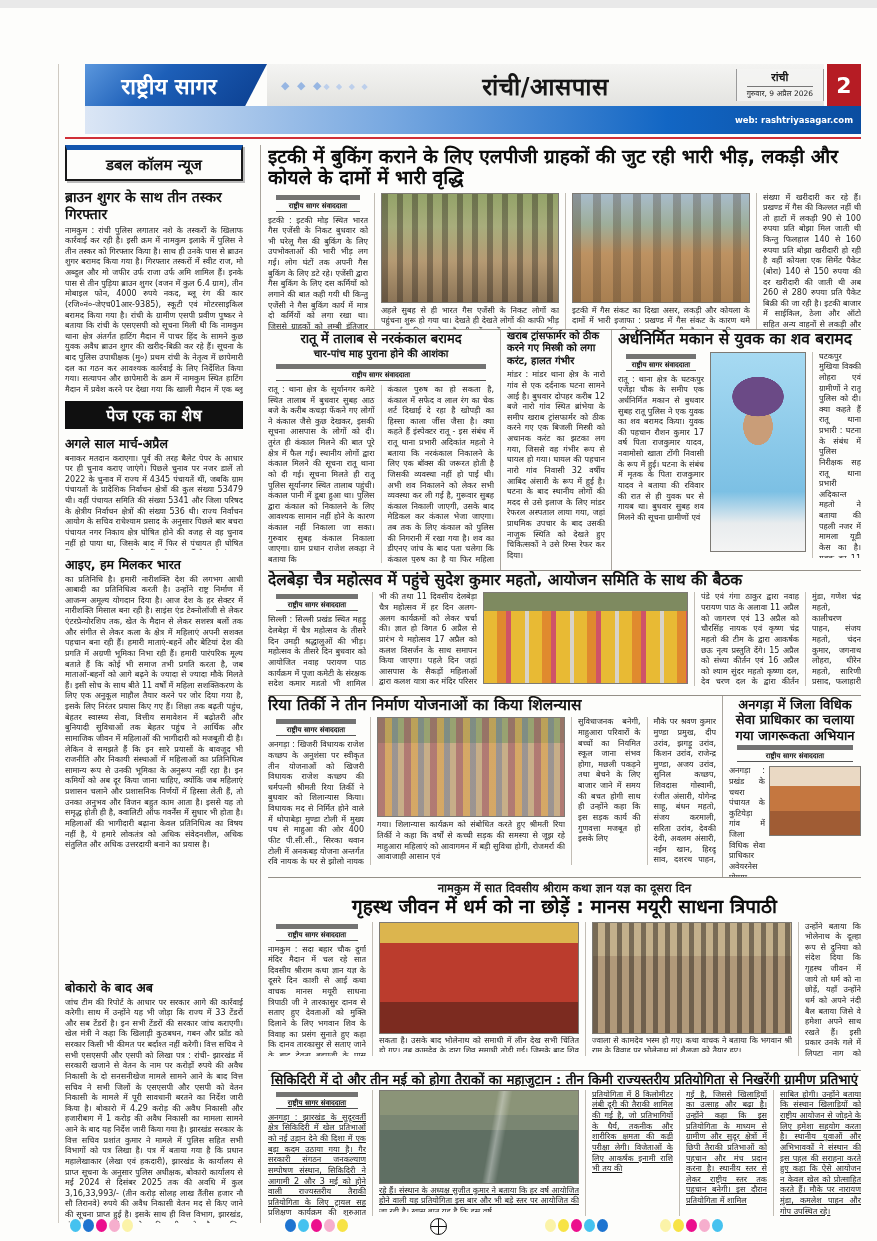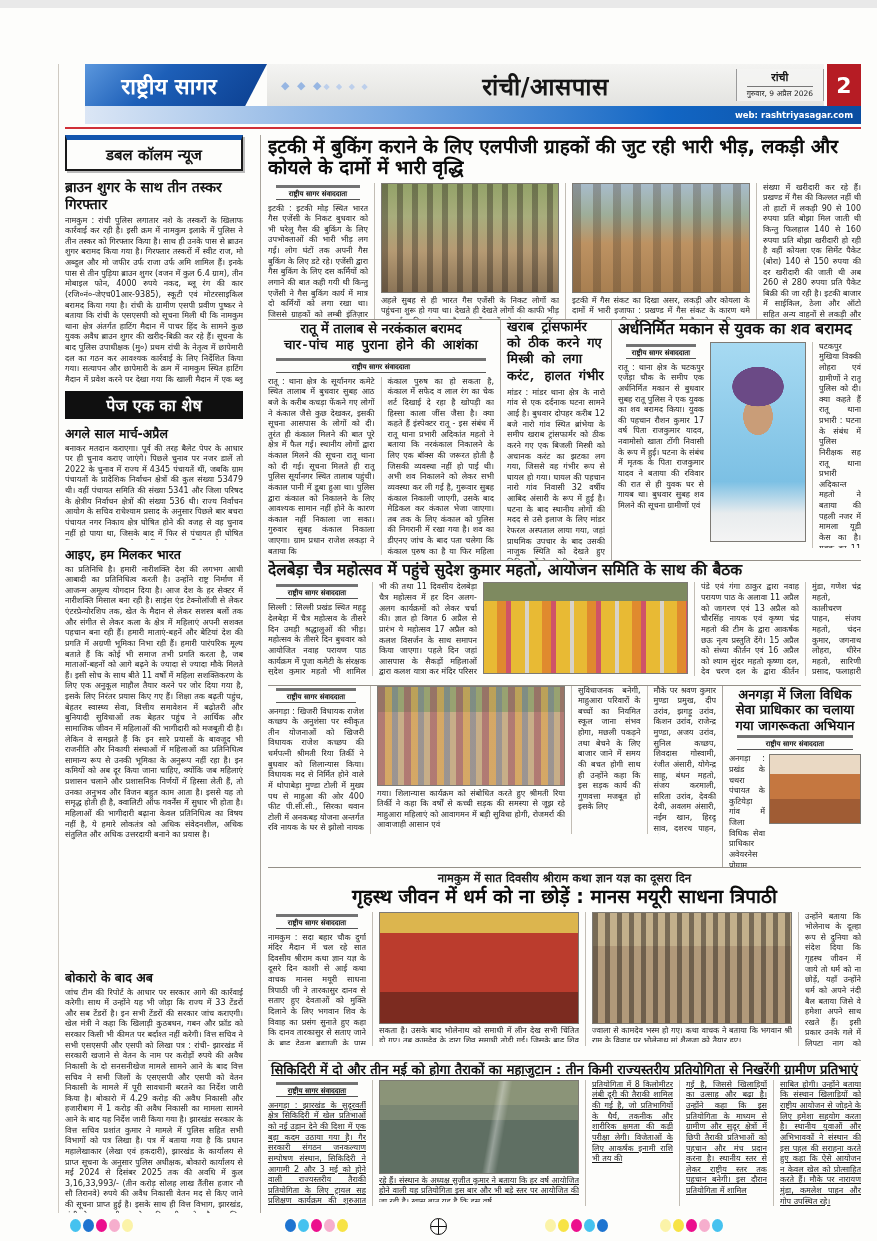--- a/index.html
+++ b/index.html
@@ -15,54 +15,54 @@
   .mast-band{flex:1;background:linear-gradient(180deg,#f4f4f2,#e3e3e0);display:flex;align-items:center;position:relative;}
   .diamonds{margin-left:14px;color:#8fb1e2;font-size:11px;letter-spacing:2px;opacity:.9;}
   .diamonds .d2{color:#b9cdec;font-size:8px;}
   .mast-title{position:absolute;left:0;right:0;text-align:center;font-size:24px;font-weight:bold;color:#151515;letter-spacing:.5px;}
   .mast-date{margin-left:auto;border-left:1px solid #9a9a9a;border-right:1px solid #9a9a9a;
              padding:2px 10px;text-align:center;line-height:1.25;z-index:2;background:rgba(244,244,242,.8);}
   .mast-city{font-weight:bold;font-size:11px;border-bottom:1px solid #777;padding:0 6px 1px;}
   .mast-dline{font-size:7.5px;color:#222;padding-top:2px;}
   .page-badge{flex:0 0 34px;background:#b61c24;color:#fff;display:flex;align-items:center;justify-content:center;
               font-size:22px;font-weight:bold;margin-left:3px;}
-  .web-bar{height:18px;margin-left:20px;background:linear-gradient(90deg,#dbe6f5 0%,#76a7e0 40%,#1266c4 75%,#0a4da0 100%);
+  .web-bar{height:28px;margin-left:20px;background:linear-gradient(90deg,#dbe6f5 0%,#76a7e0 40%,#1266c4 75%,#0a4da0 100%);
            display:flex;align-items:center;justify-content:flex-end;padding-right:8px;}
   .web-bar span{color:#fff;font-size:8.5px;font-weight:bold;}
   .red-rule{height:2px;background:#d03038;margin-top:3px;}
 
   
   .content{display:flex;margin-top:6px;height:1078px;overflow:hidden;}
   .leftcol{flex:0 0 178px;border-right:1px solid #a9a49c;padding-right:17px;overflow:hidden;}
   .maincol{flex:1;padding-left:7px;display:flex;flex-direction:column;overflow:hidden;}
 
   
   .bt{font-size:8px;line-height:1.33;text-align:justify;color:#1c1c1c;overflow:hidden;}
-  .byline{font-size:7px;font-weight:bold;text-align:center;border-top:3px solid #737373;border-bottom:1px solid #555;
+  .byline{font-size:7px;font-weight:bold;text-align:center;border-top:5px solid #737373;border-bottom:1px solid #555;
           padding:1px 0;margin:2px 8px 4px;white-space:nowrap;overflow:hidden;}
   .cols{display:flex;overflow:hidden;}
   .cols>*{min-width:0;}
   .cols>*+*{border-left:1px solid #c2bdb4;padding-left:6px;margin-left:6px;}
   .ph{border:1px solid #7d7a74;box-sizing:border-box;}
 
   
   .dcn-box{border:2px solid #1a1a1a;border-top:5px solid #1456ae;text-align:center;font-weight:bold;
            font-size:15px;padding:4px 0 5px;box-shadow:2px 2px 0 #bbb;}
   .lead-h{font-size:14px;font-weight:bold;margin:8px 0 3px;line-height:1.2;}
   .lead-b{height:168px;}
   .shesh{background:#101010;color:#fff;text-align:center;font-weight:bold;font-size:16px;padding:3px 0;margin:7px 0 2px;}
   .item-h{font-size:12.5px;font-weight:bold;margin:6px 0 2px;}
   .ib1{height:96px;}.ib2{height:398px;}.ib3{height:286px;}
 
   
   .row{border-bottom:1px solid #948f87;overflow:hidden;}
   .h-xl{font-size:19px;font-weight:800;line-height:1.12;margin:1px 0 4px;color:#0d0d0d;}
   .h-lg{font-size:15.5px;font-weight:800;line-height:1.15;margin:1px 0 3px;}
   .h-md{font-size:13px;font-weight:800;line-height:1.2;margin:1px 0 2px;text-align:center;}
-  .h-sm{font-size:13px;font-weight:bold;line-height:1.25;margin:0 0 3px;font-family:Liberation Mono, monospace;}
+  .h-sm{font-size:10px;font-weight:bold;line-height:1.25;margin:0 0 3px;}
   .kicker{font-size:11.5px;font-weight:bold;text-align:center;color:#222;margin:2px 0 1px;}
   .center{text-align:center;}
 
   .row-gas{height:184px;}
   .gas-cols{height:150px;}
   .ph-gas1{height:110px;background:
       repeating-linear-gradient(90deg,rgba(42,36,30,.38) 0 6px,transparent 6px 15px),
       linear-gradient(180deg,#93a368 0%,#a8ad7c 30%,#b59a73 62%,#8b7457 100%);}
   .ph-gas2{height:110px;background:
       repeating-linear-gradient(90deg,rgba(70,55,40,.30) 0 8px,transparent 8px 20px),
@@ -223,20 +223,21 @@
             </div>
             <div class="bt" style="flex:0 0 98px">भी की तथा 11 दिवसीय देलबेड़ा चैत्र महोत्सव में हर दिन अलग-अलग कार्यक्रमों को लेकर चर्चा की। ज्ञात हो विगत 6 अप्रैल से प्रारंभ ये महोत्सव 17 अप्रैल को कलश विसर्जन के साथ समापन किया जाएगा। पहले दिन जहां आसपास के सैकड़ों महिलाओं द्वारा कलश यात्रा कर मंदिर परिसर में कलश की स्थापना की गई। इस दौरान बताया गया कि 8 अप्रैल को रेखा</div>
             <div class="ph ph-mahotsav"></div>
             <div class="bt" style="flex:0 0 98px">पंडे एवं गंगा ठाकुर द्वारा नवाह परायण पाठ के अलावा 11 अप्रैल को जागरण एवं 13 अप्रैल को चौरसिंह नायक एवं कृष्ण चंद्र महतो की टीम के द्वारा आकर्षक छऊ नृत्य प्रस्तुति देंगे। 15 अप्रैल को संध्या कीर्तन एवं 16 अप्रैल को श्याम सुंदर महतो कृष्णा दल, देव चरण दल के द्वारा कीर्तन प्रस्तुति तथा 17 अप्रैल को कलश विसर्जन के साथ महोत्सव का समापन किया जाएगा। इस मौके पर रमेश मुंडा, प्रथम महतो, प्रदीप</div>
             <div class="bt" style="flex:1">मुंडा, गणेश चंद्र महतो, कालीचरण पाहन, संजय महतो, चंदन कुमार, जगनाथ लोहरा, धीरेन महतो, सारिणी प्रसाद, फलाहारी महतो, फणीभूषण महतो, ब्रजेश महतो, हरिदास महतो, माधुर महतो, पशुपति महतो, नयन, खन, बाला देवी, कईकिला देवी, पार्वती देवी, जलेस्वरी, उर्मिला देवी, गीता देवी, रीना देवी, चुनुकुला देवी, मंगली देवी समेत काफी संख्या में ग्रामीण उपस्थित थे।</div>
           </div>
         </div>
 
         <div class="row row-four">
           <div class="art-riya">
+            <div class="h-lg">रिया तिर्की ने तीन निर्माण योजनाओं का किया शिलन्यास</div>
             <div class="cols riya-cols">
               <div style="flex:0 0 96px">
                 <div class="byline">राष्ट्रीय सागर संवाददाता</div>
                 <div class="bt" style="height:126px">अनगड़ा : खिजरी विधायक राजेश कच्छप के अनुशंसा पर स्वीकृत तीन योजनाओं को खिजरी विधायक राजेश कच्छप की धर्मपत्नी श्रीमती रिया तिर्की ने बुधवार को शिलान्यास किया। विधायक मद से निर्मित होने वाले में थोपाबेड़ा मुण्डा टोली में मुख्य पथ से माहुआ की ओर 400 फीट पी.सी.सी., सिरका थवान टोली में अनकबड़ योजना अन्तर्गत रवि नायक के घर से झोलो नायक के घर तक 700 फीट पीसीसी व इसी गांव में राजू नायक के घर के समीप 250 फीट पेवर ब्लॉक बिछाई निर्माण कार्य का शिलान्यास किया</div>
               </div>
               <div style="flex:0 0 188px">
                 <div class="ph ph-riya"></div>
                 <div class="bt" style="height:42px;margin-top:3px">गया। शिलान्यास कार्यक्रम को संबोधित करते हुए श्रीमती रिया तिर्की ने कहा कि वर्षों से कच्ची सड़क की समस्या से जूझ रहे माहुआरा महिलाएं को आवागमन में बड़ी सुविधा होगी, रोजमर्रा की आवाजाही आसान एवं</div>
               </div>
               <div class="bt" style="flex:1">सुविधाजनक बनेगी, माहुआरा परिवारों के बच्चों का नियमित स्कूल जाना संभव होगा, मछली पकड़ने तथा बेचने के लिए बाजार जाने में समय की बचत होगी साथ ही उन्होंने कहा कि इस सड़क कार्य की गुणवत्ता मजबूत हो इसके लिए</div>

